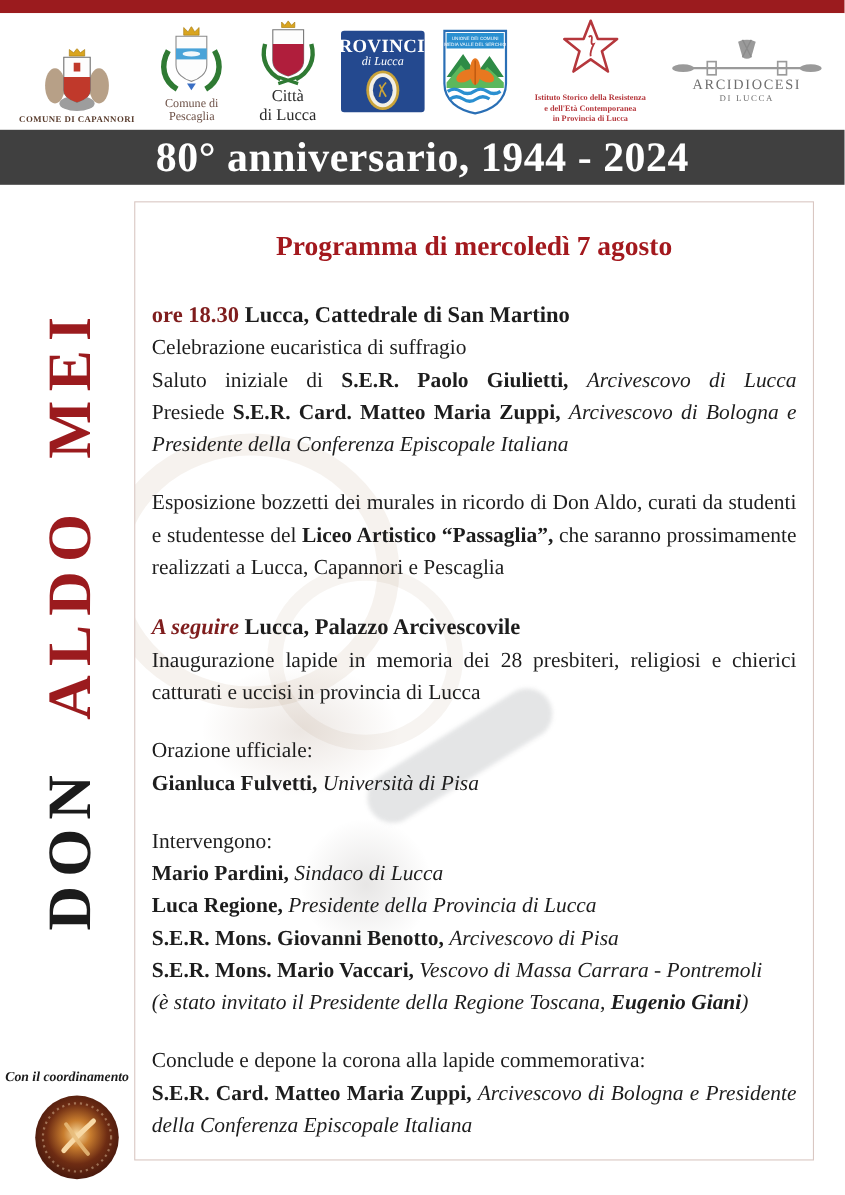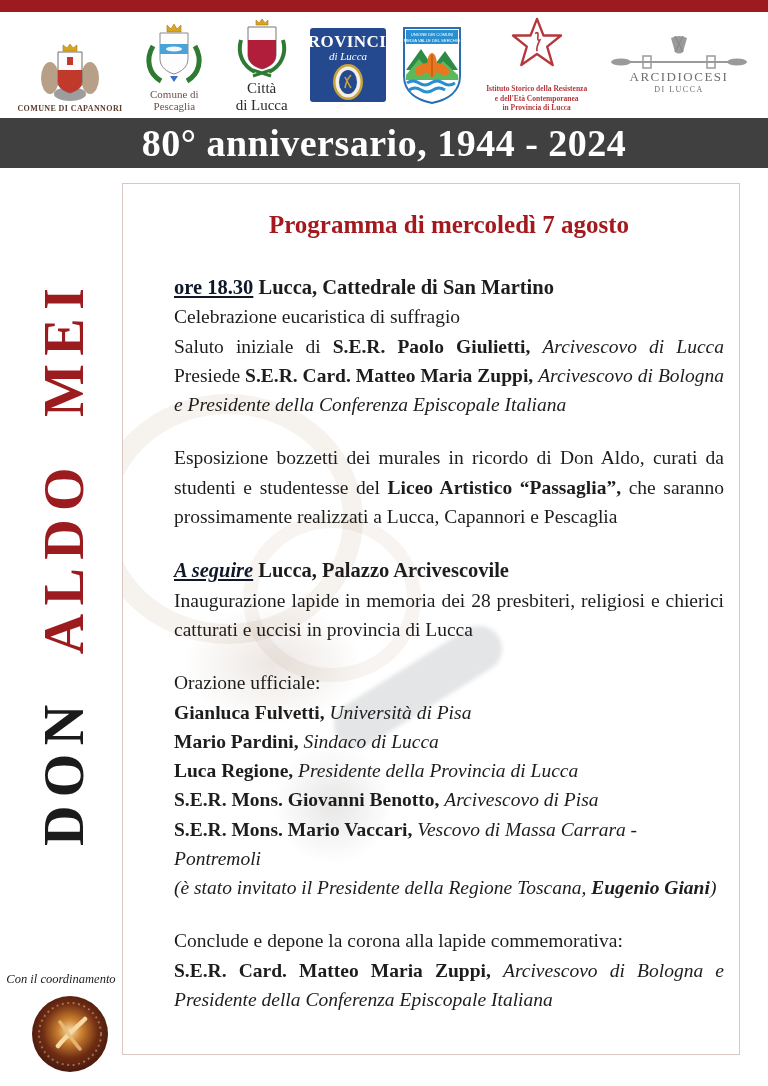--- a/index.html
+++ b/index.html
@@ -37,43 +37,43 @@
   .vertical-title{
     position:absolute;left:14px;top:192px;height:742px;width:100px;
     writing-mode:vertical-rl;transform:rotate(180deg);
     font-weight:bold;font-size:56px;letter-spacing:.15em;word-spacing:.35em;
     text-transform:uppercase;text-align:center;line-height:100px;white-space:nowrap;
   }
   .vt-don{color:#1b1b1b;}
   .vt-rest{color:#9b1b1e;}
   .coord-label{
     position:absolute;left:2px;top:972px;width:118px;text-align:center;
-    font-size:12.5px;font-style:italic;font-weight:normal;color:#1b1b1b;
+    font-size:12.5px;font-style:italic;font-weight:bold;color:#1b1b1b;
   }
   .coord-logo{position:absolute;left:30px;top:994px;width:80px;height:80px;}
   
   .program-box{
     position:absolute;left:122px;top:183px;width:618px;height:872px;box-sizing:border-box;
-    border:1px solid #d9c7c2;background:#fff;overflow:hidden;padding-left:36px;
+    border:1px solid #d9c7c2;background:#fff;overflow:hidden;
   }
   .watermarks{position:absolute;inset:0;pointer-events:none;}
   .wm{position:absolute;border-radius:50%;}
   .wm-ring1{left:-30px;top:210px;width:230px;height:210px;border:20px solid rgba(168,124,84,.10);}
   .wm-ring2{left:120px;top:330px;width:150px;height:140px;border:14px solid rgba(150,110,80,.08);}
   .wm-blob1{left:60px;top:420px;width:180px;height:120px;background:radial-gradient(closest-side,rgba(120,80,50,.14),rgba(120,80,50,0));}
   .wm-stroke{left:200px;top:480px;width:190px;height:46px;border-radius:24px;background:rgba(90,95,100,.16);transform:rotate(-32deg);filter:blur(2px);}
   .wm-dots{left:150px;top:560px;width:120px;height:120px;background:radial-gradient(closest-side,rgba(60,50,45,.12),rgba(60,50,45,0));}
   .program-content{position:relative;padding:14px 15px 0 15px;font-size:19.5px;line-height:1.5;}
   .program-title{
     margin:8px 0 28px 0;text-align:center;color:#a3191e;font-size:25px;font-weight:bold;
   }
   .program-content p{margin:0;}
   .block{margin-top:24px !important;}
   .event-head{font-size:20.5px;font-weight:bold;}
-  .event-head .red{color:#0f172a;text-decoration:underline;}
+  .event-head .red{color:#7f1d1d;}
   .just{text-align:justify;}
   .fill{text-align-last:justify;}
   b{font-weight:bold;}
   i{font-style:italic;}
   .red{color:#a3191e;}
 </style>
 </head>
 <body>
 
 <div class="poster">
@@ -250,20 +250,21 @@
         <span>Lucca, Palazzo Arcivescovile</span>
       </p>
       <p class="just">Inaugurazione lapide in memoria dei 28 presbiteri, religiosi e chierici catturati e uccisi in provincia di Lucca</p>
 
       <p class="block">Orazione ufficiale:</p>
       <p>
         <b>Gianluca Fulvetti,</b>
         <i>Università di Pisa</i>
       </p>
 
+      <p class="block">Intervengono:</p>
       <p>
         <b>Mario Pardini,</b>
         <i>Sindaco di Lucca</i>
       </p>
       <p>
         <b>Luca Regione,</b>
         <i>Presidente della Provincia di Lucca</i>
       </p>
       <p>
         <b>S.E.R. Mons. Giovanni Benotto,</b>

